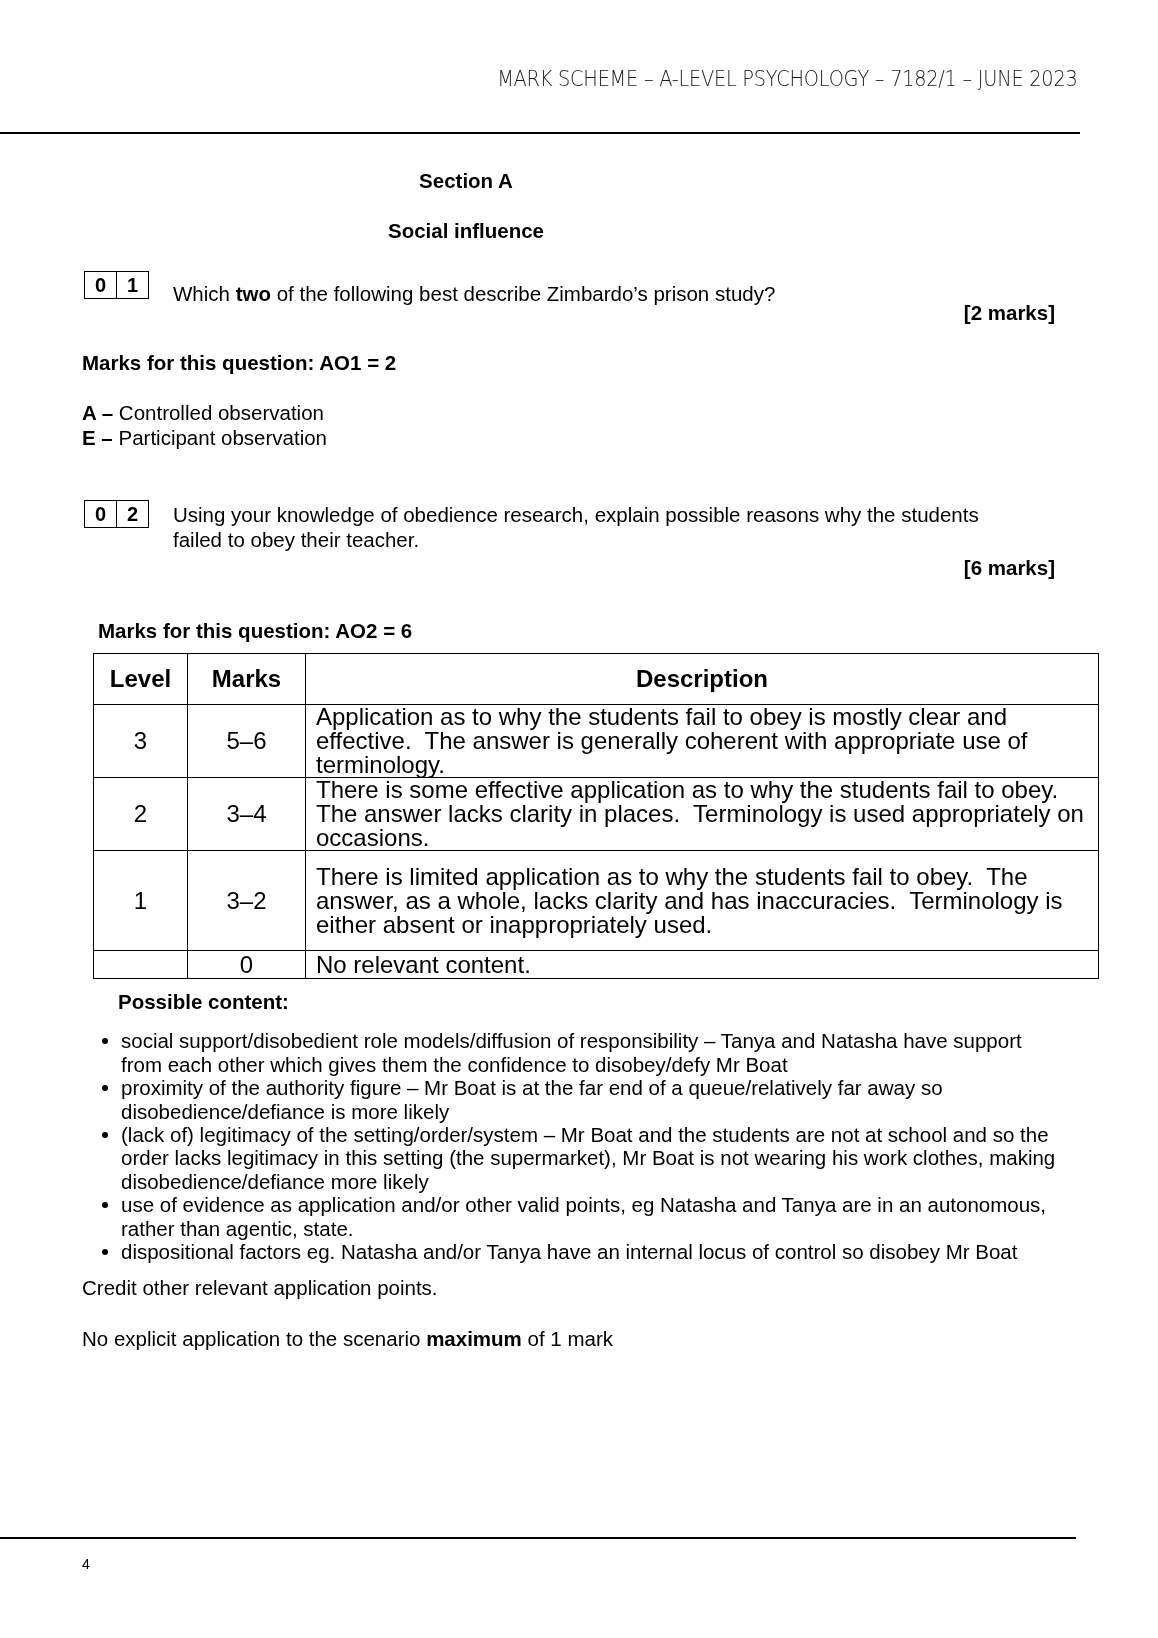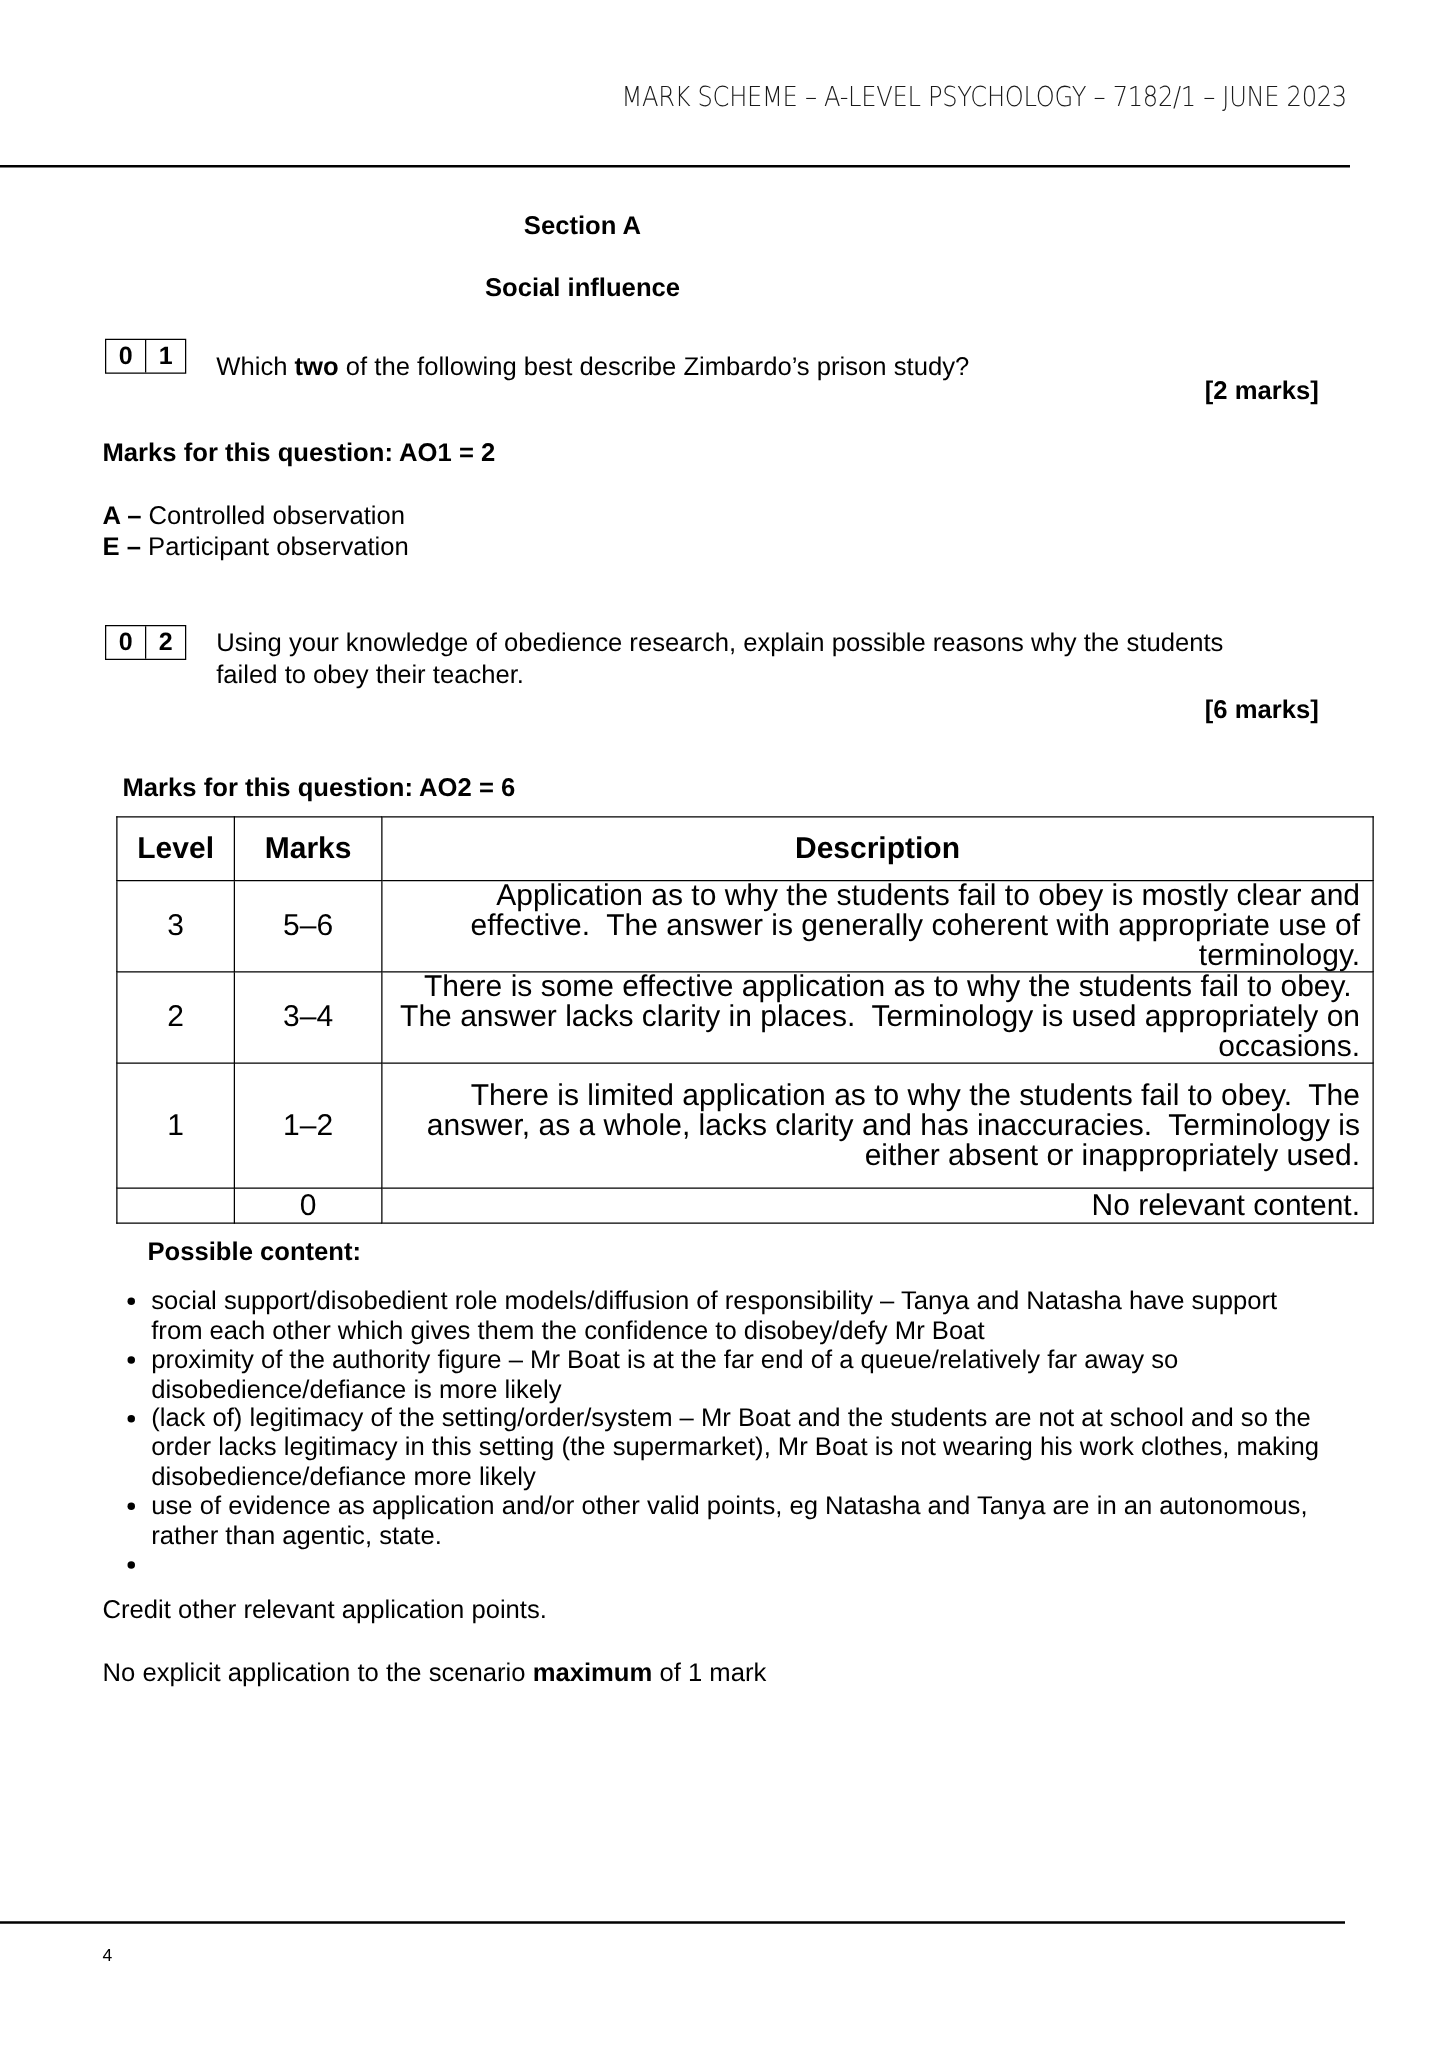--- a/index.html
+++ b/index.html
@@ -32,21 +32,21 @@
     table.levels td, table.levels th {
       border: 1.5px solid #000; padding: 0 10px; vertical-align: middle; line-height: 24px;
     }
     table.levels th { font-weight: bold; text-align: center; height: 50px; }
     .c-level { width: 73px; text-align: center; }
     .c-marks { width: 97px; text-align: center; }
     .r3 td { height: 66px; }
     .r2 td { height: 65px; }
     .r1 td { height: 99px; }
     .r0 td { height: 27px; line-height: 26px; }
-    .desc { text-align: right; }
+    .desc { text-align: left; }
     .content { position: absolute; left: 82px; top: 990px; width: 1000px; line-height: 23.4px; }
     .content-title { font-weight: bold; margin-left: 36px; }
     ul.bullets { margin: 16px; padding: 0; list-style: none; }
     ul.bullets li { position: relative; padding-left: 23px; }
     ul.bullets li .dot {
       position: absolute; left: 4px; top: 9px; width: 6px; height: 6px; border-radius: 50%; background: #000;
     }
     .pagenum { left: 82px; top: 1556px; font-size: 14px; }
   </style>
 </head>
@@ -94,39 +94,39 @@
       <td class="c-marks">5–6</td>
       <td class="desc">Application as to why the students fail to obey is mostly clear and effective.&nbsp; The answer is generally coherent with appropriate use of terminology.</td>
     </tr>
     <tr class="r2">
       <td class="c-level">2</td>
       <td class="c-marks">3–4</td>
       <td class="desc">There is some effective application as to why the students fail to obey.&nbsp; The answer lacks clarity in places.&nbsp; Terminology is used appropriately on occasions.</td>
     </tr>
     <tr class="r1">
       <td class="c-level">1</td>
-      <td class="c-marks">1–2</td>
+      <td class="c-marks">3–2</td>
       <td class="desc">There is limited application as to why the students fail to obey.&nbsp; The answer, as a whole, lacks clarity and has inaccuracies.&nbsp; Terminology is either absent or inappropriately used.</td>
     </tr>
     <tr class="r0">
       <td class="c-level"></td>
       <td class="c-marks">0</td>
       <td class="desc">No relevant content.</td>
     </tr>
   </tbody>
 </table>
 
 <div class="content">
   <div class="content-title">Possible content:</div>
   <ul class="bullets">
     <li><span class="dot"></span><span>social support/disobedient role models/diffusion of responsibility – Tanya and Natasha have support from each other which gives them the confidence to disobey/defy Mr Boat</span></li>
     <li><span class="dot"></span><span>proximity of the authority figure – Mr Boat is at the far end of a queue/relatively far away so disobedience/defiance is more likely</span></li>
     <li><span class="dot"></span><span>(lack of) legitimacy of the setting/order/system – Mr Boat and the students are not at school and so the order lacks legitimacy in this setting (the supermarket), Mr Boat is not wearing his work clothes, making disobedience/defiance more likely</span></li>
     <li><span class="dot"></span><span>use of evidence as application and/or other valid points, eg Natasha and Tanya are in an autonomous, rather than agentic, state.</span></li>
-    <li><span class="dot"></span></li>
+    <li><span class="dot"></span><span>dispositional factors eg. Natasha and/or Tanya have an internal locus of control so disobey Mr Boat</span></li>
   </ul>
 </div>
 
 <div class="abs" style="left:82px; top:1276px;">Credit other relevant application points.</div>
 <div class="abs" style="left:82px; top:1327px;"><span>No explicit application to the scenario </span><b>maximum</b><span> of 1 mark</span></div>
 
 <div class="rule" style="top:1537px; width:1076px;"></div>
 <div class="abs pagenum">4</div>
 
 </body></html>

